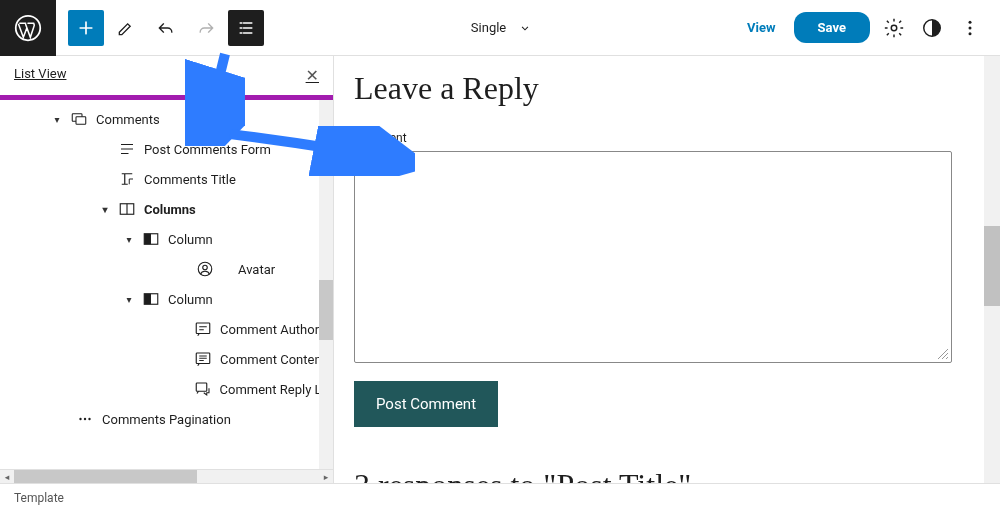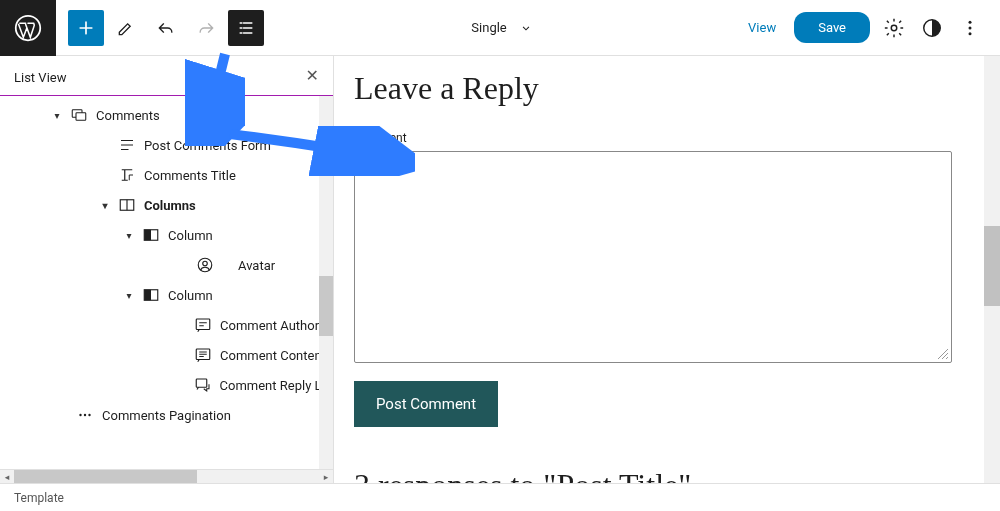--- a/index.html
+++ b/index.html
@@ -6,27 +6,27 @@
   html, body { width: 1000px; height: 511px; font-family: -apple-system, BlinkMacSystemFont, "Segoe UI", Roboto, sans-serif; color: #1e1e1e; overflow: hidden; background: #fff; }
   .topbar { display: flex; align-items: center; height: 56px; border-bottom: 1px solid #e0e0e0; background: #fff; }
   .wp-logo { width: 56px; height: 56px; background: #1e1e1e; display:flex; align-items:center; justify-content:center; color:#fff; }
   .wp-logo svg { width: 28px; height: 28px; }
   .tool-group { display:flex; align-items:center; gap:4px; padding-left:12px; }
   .sq-btn { width:36px; height:36px; display:flex; align-items:center; justify-content:center; border-radius:2px; cursor:pointer; }
   .sq-btn.primary { background:#007cba; color:#fff; }
   .sq-btn.dark { background:#1e1e1e; color:#fff; }
   .sq-btn svg { width:20px; height:20px; }
   .center-area { flex:1; display:flex; justify-content:center; align-items:center; gap:12px; font-size:13px; cursor:pointer; }
-  .right-tools { display:flex; align-items:center; gap:10px; padding-right:16px; }
+  .right-tools { display:flex; align-items:center; gap:10px; padding-right:16px;font-weight:bold; }
   .link-btn { color:#007cba; font-size:13px; cursor:pointer; padding:6px 8px; }
   .save-btn { background:#007cba; color:#ffffff; font-size:13px; padding:8px 24px; border-radius:12px; cursor:pointer; }
   .icon-btn { width:28px; height:28px; display:flex; align-items:center; justify-content:center; cursor:pointer; }
   .body-row { display:flex; height:calc(100% - 56px - 28px); position:relative; }
   .sidebar { width:334px; border-right:1px solid #e0e0e0; display:flex; flex-direction:column; position:relative; }
-  .listview-header { display:flex; align-items:flex-end; justify-content:space-between; padding:10px 14px; border-bottom:1px solid #a21caf; font-size:13px; }
+  .listview-header { display:flex; align-items:flex-start; justify-content:space-between; padding:10px 14px; border-bottom:5px solid #a21caf; font-size:13px;text-decoration:underline; }
   .close-x { cursor:pointer; font-size:16px; color:#555; }
   .tree { flex:1; overflow:auto; font-size:13px; padding:4px 0 8px 0; position:relative; }
   .tree-row { display:flex; align-items:center; height:30px; cursor:pointer; gap:8px; }
   .caret { width:10px; display:inline-flex; justify-content:center; color:#333; font-size:10px; }
   .tri-down::before { content:"▾"; }
   .tri-right::before { content:"▸"; }
   .blk-icon { width:18px; height:18px; display:inline-flex; align-items:center; justify-content:center; color:#1e1e1e; }
   .blk-icon svg { width:18px; height:18px; }
   .tree-label { white-space:nowrap; overflow:hidden; text-overflow:ellipsis; }
   .tree-scrollbar { position:absolute; right:0; top:0; bottom:0; width:14px; background:#f1f1f1; }

